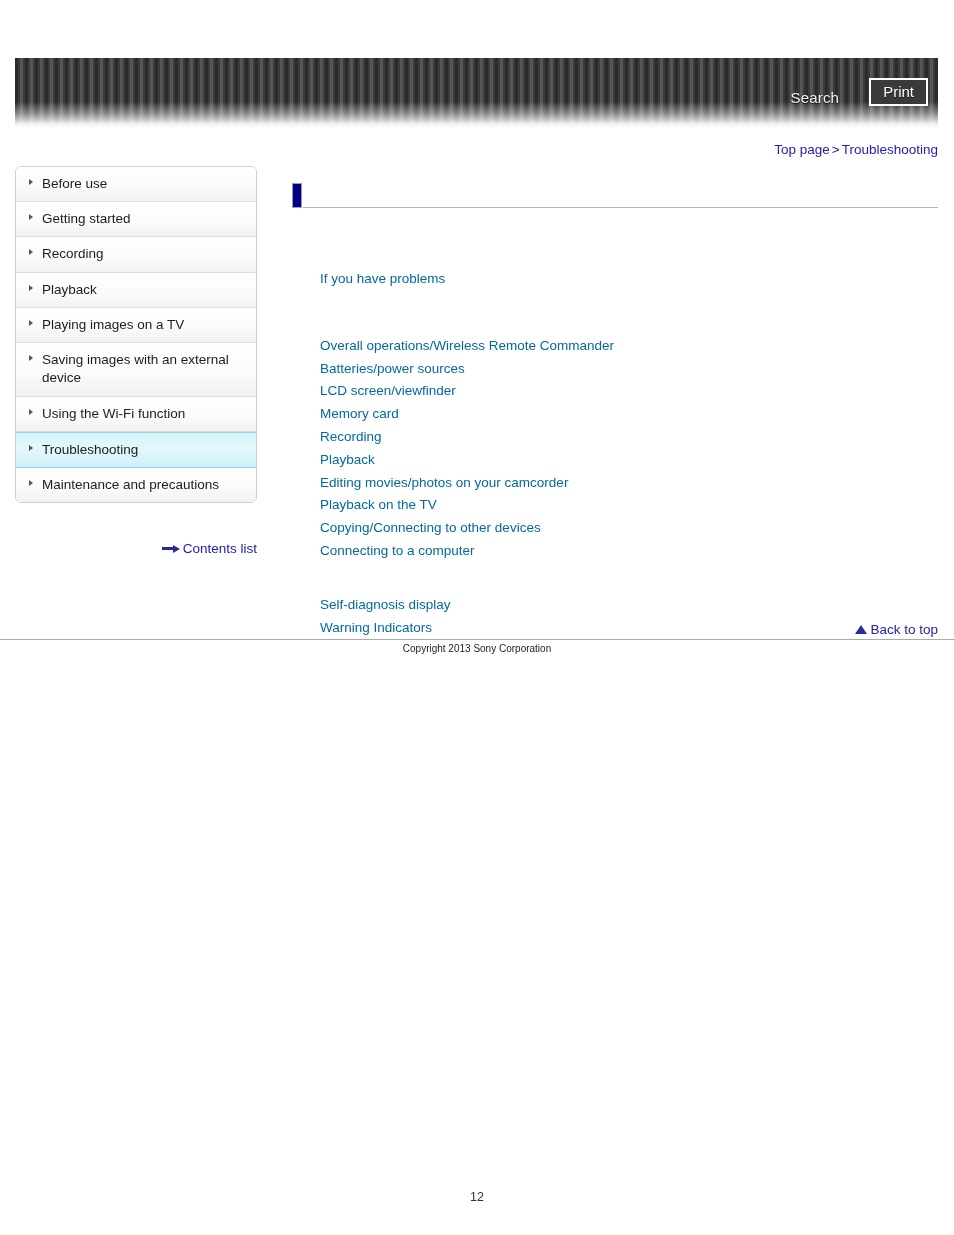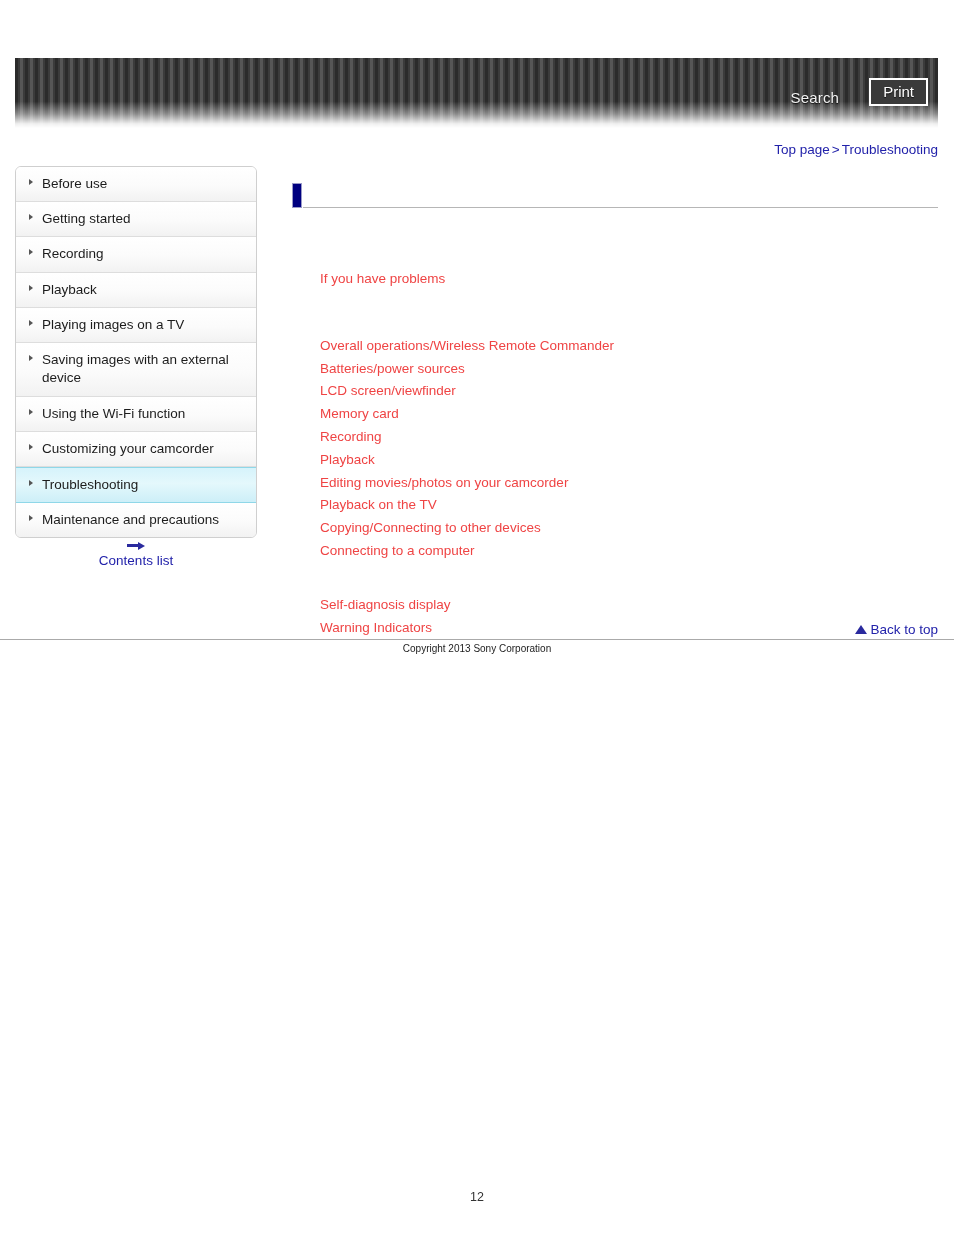--- a/index.html
+++ b/index.html
@@ -129,21 +129,20 @@
   
   #contents-list-row {
     position: absolute;
     left: 15px;
     top: 541px;
     width: 242px;
     display: flex;
     justify-content: flex-end;
     align-items: center;
     gap: 3px;
-    flex-direction: column;
   }
   #contents-list-row .arrow-icon {
     display: inline-block;
     position: relative;
     width: 18px;
     height: 9px;
   }
   #contents-list-row .arrow-icon::before {
     content: "";
     position: absolute;
@@ -209,21 +208,21 @@
     color: #111111;
     line-height: 22px;
   }
 
   .link-group {
     padding-left: 30px;
   }
   .content-link {
     display: block;
     font-size: 13.5px;
-    color: #ef4444;
+    color: #0369a1;
     text-decoration: none;
     line-height: 22.8px;
     width: max-content;
     cursor: pointer;
   }
   #intro-group { margin-top: 58px; }
   #main-group  { margin-top: 44px; }
   #diag-group  { margin-top: 31px; }
 
   
@@ -311,24 +310,20 @@
       <span class="bullet"></span>
       <span>Playing images on a TV</span>
     </div>
     <div class="nav-item">
       <span class="bullet"></span>
       <span>Saving images with an external device</span>
     </div>
     <div class="nav-item">
       <span class="bullet"></span>
       <span>Using the Wi-Fi function</span>
-    </div>
-    <div class="nav-item">
-      <span class="bullet"></span>
-      <span>Customizing your camcorder</span>
     </div>
     <div class="nav-item active">
       <span class="bullet"></span>
       <span>Troubleshooting</span>
     </div>
     <div class="nav-item">
       <span class="bullet"></span>
       <span>Maintenance and precautions</span>
     </div>
   </nav>

